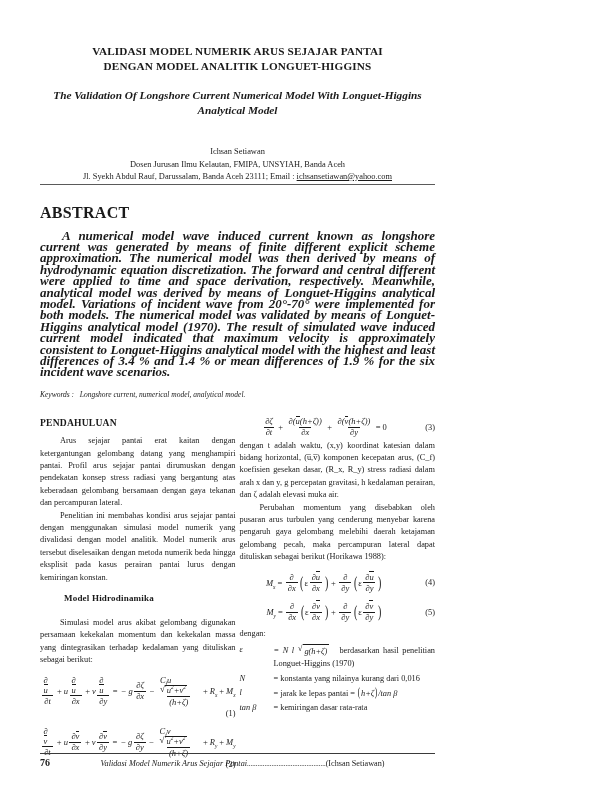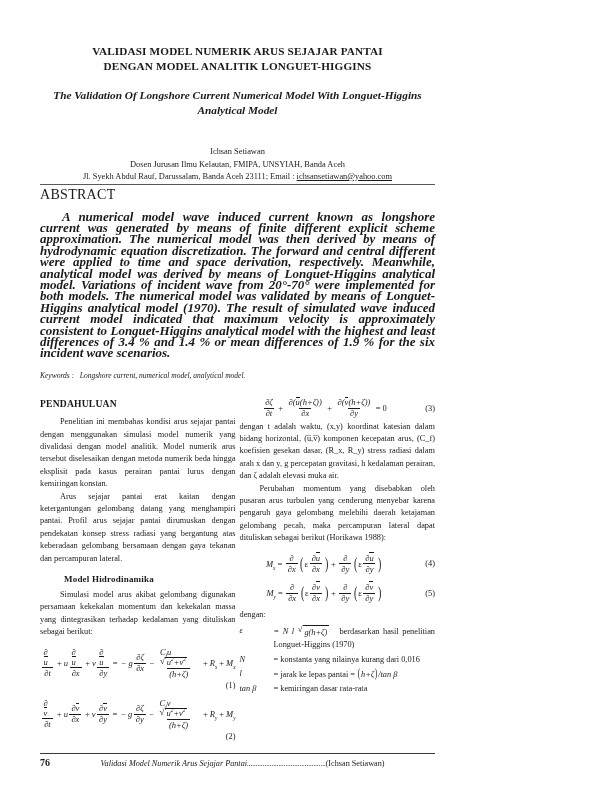--- a/index.html
+++ b/index.html
@@ -49,23 +49,23 @@
   
   hr.rule {
     border: 0;
     border-top: 1.6px solid #5a5a5a;
     margin: 0;
   }
   .rule-abstract { margin-top: 17px; }
 
   
   .abstract-head {
-    font-weight: normal;
-    font-size: 14px;
-    margin-top: 2px;
+    font-weight: bold;
+    font-size: 16px;
+    margin-top: 19px;
     letter-spacing: 0.3px;
   }
   .abstract-body {
     font-style: italic;
     font-weight: bold;
     font-size: 13px;
     line-height: 11.4px;
     text-align: justify;
     margin-top: 8px;
     text-indent: 22px;
@@ -88,21 +88,21 @@
 
   .sec-head {
     font-weight: bold;
     font-size: 9.6px;
     margin-bottom: 7px;
     letter-spacing: 0.2px;
   }
   .sec-head.sub {
     font-size: 9px;
     margin-top: 9px;
-    margin-bottom: 5px;
+    margin-bottom: 14px;
     padding-left: 24px;
   }
   p.body {
     font-size: 8.3px;
     line-height: 12.4px;
     text-align: justify;
     margin: 0 0 0 0;
     text-indent: 20px;
   }
   p.body + p.body { margin-top: 0; }
@@ -230,22 +230,22 @@
   <div class="keywords">
     <span class="kw-label">Keywords :</span>
     &nbsp;&nbsp;<span>Longshore current, numerical model, analytical model.</span>
   </div>
 
   <div class="columns">
 
     <div class="col">
 
       <div class="sec-head">PENDAHULUAN</div>
+      <p class="body">Arus sejajar pantai erat kaitan dengan ketergantungan gelombang datang yang menghampiri pantai. Profil arus sejajar pantai dirumuskan dengan pendekatan konsep stress radiasi yang bergantung atas keberadaan gelombang bersamaan dengan gaya tekanan dan percampuran lateral.</p>
       <p class="body">Penelitian ini membahas kondisi arus sejajar pantai dengan menggunakan simulasi model numerik yang divalidasi dengan model analitik. Model numerik arus tersebut diselesaikan dengan metoda numerik beda hingga eksplisit pada kasus perairan pantai lurus dengan kemiringan konstan.</p>
-      <p class="body">Arus sejajar pantai erat kaitan dengan ketergantungan gelombang datang yang menghampiri pantai. Profil arus sejajar pantai dirumuskan dengan pendekatan konsep stress radiasi yang bergantung atas keberadaan gelombang bersamaan dengan gaya tekanan dan percampuran lateral.</p>
 
       <div class="sec-head sub">Model Hidrodinamika</div>
       <p class="body">Simulasi model arus akibat gelombang digunakan persamaan kekekalan momentum dan kekekalan massa yang dintegrasikan terhadap kedalaman yang dituliskan sebagai berikut:</p>
 
       <div class="eq-row">
         <div class="eq-body">
           <span class="frac">
               <span class="num">∂<span class="ovl">u</span></span>
               <span class="den">∂t</span>
             </span>

